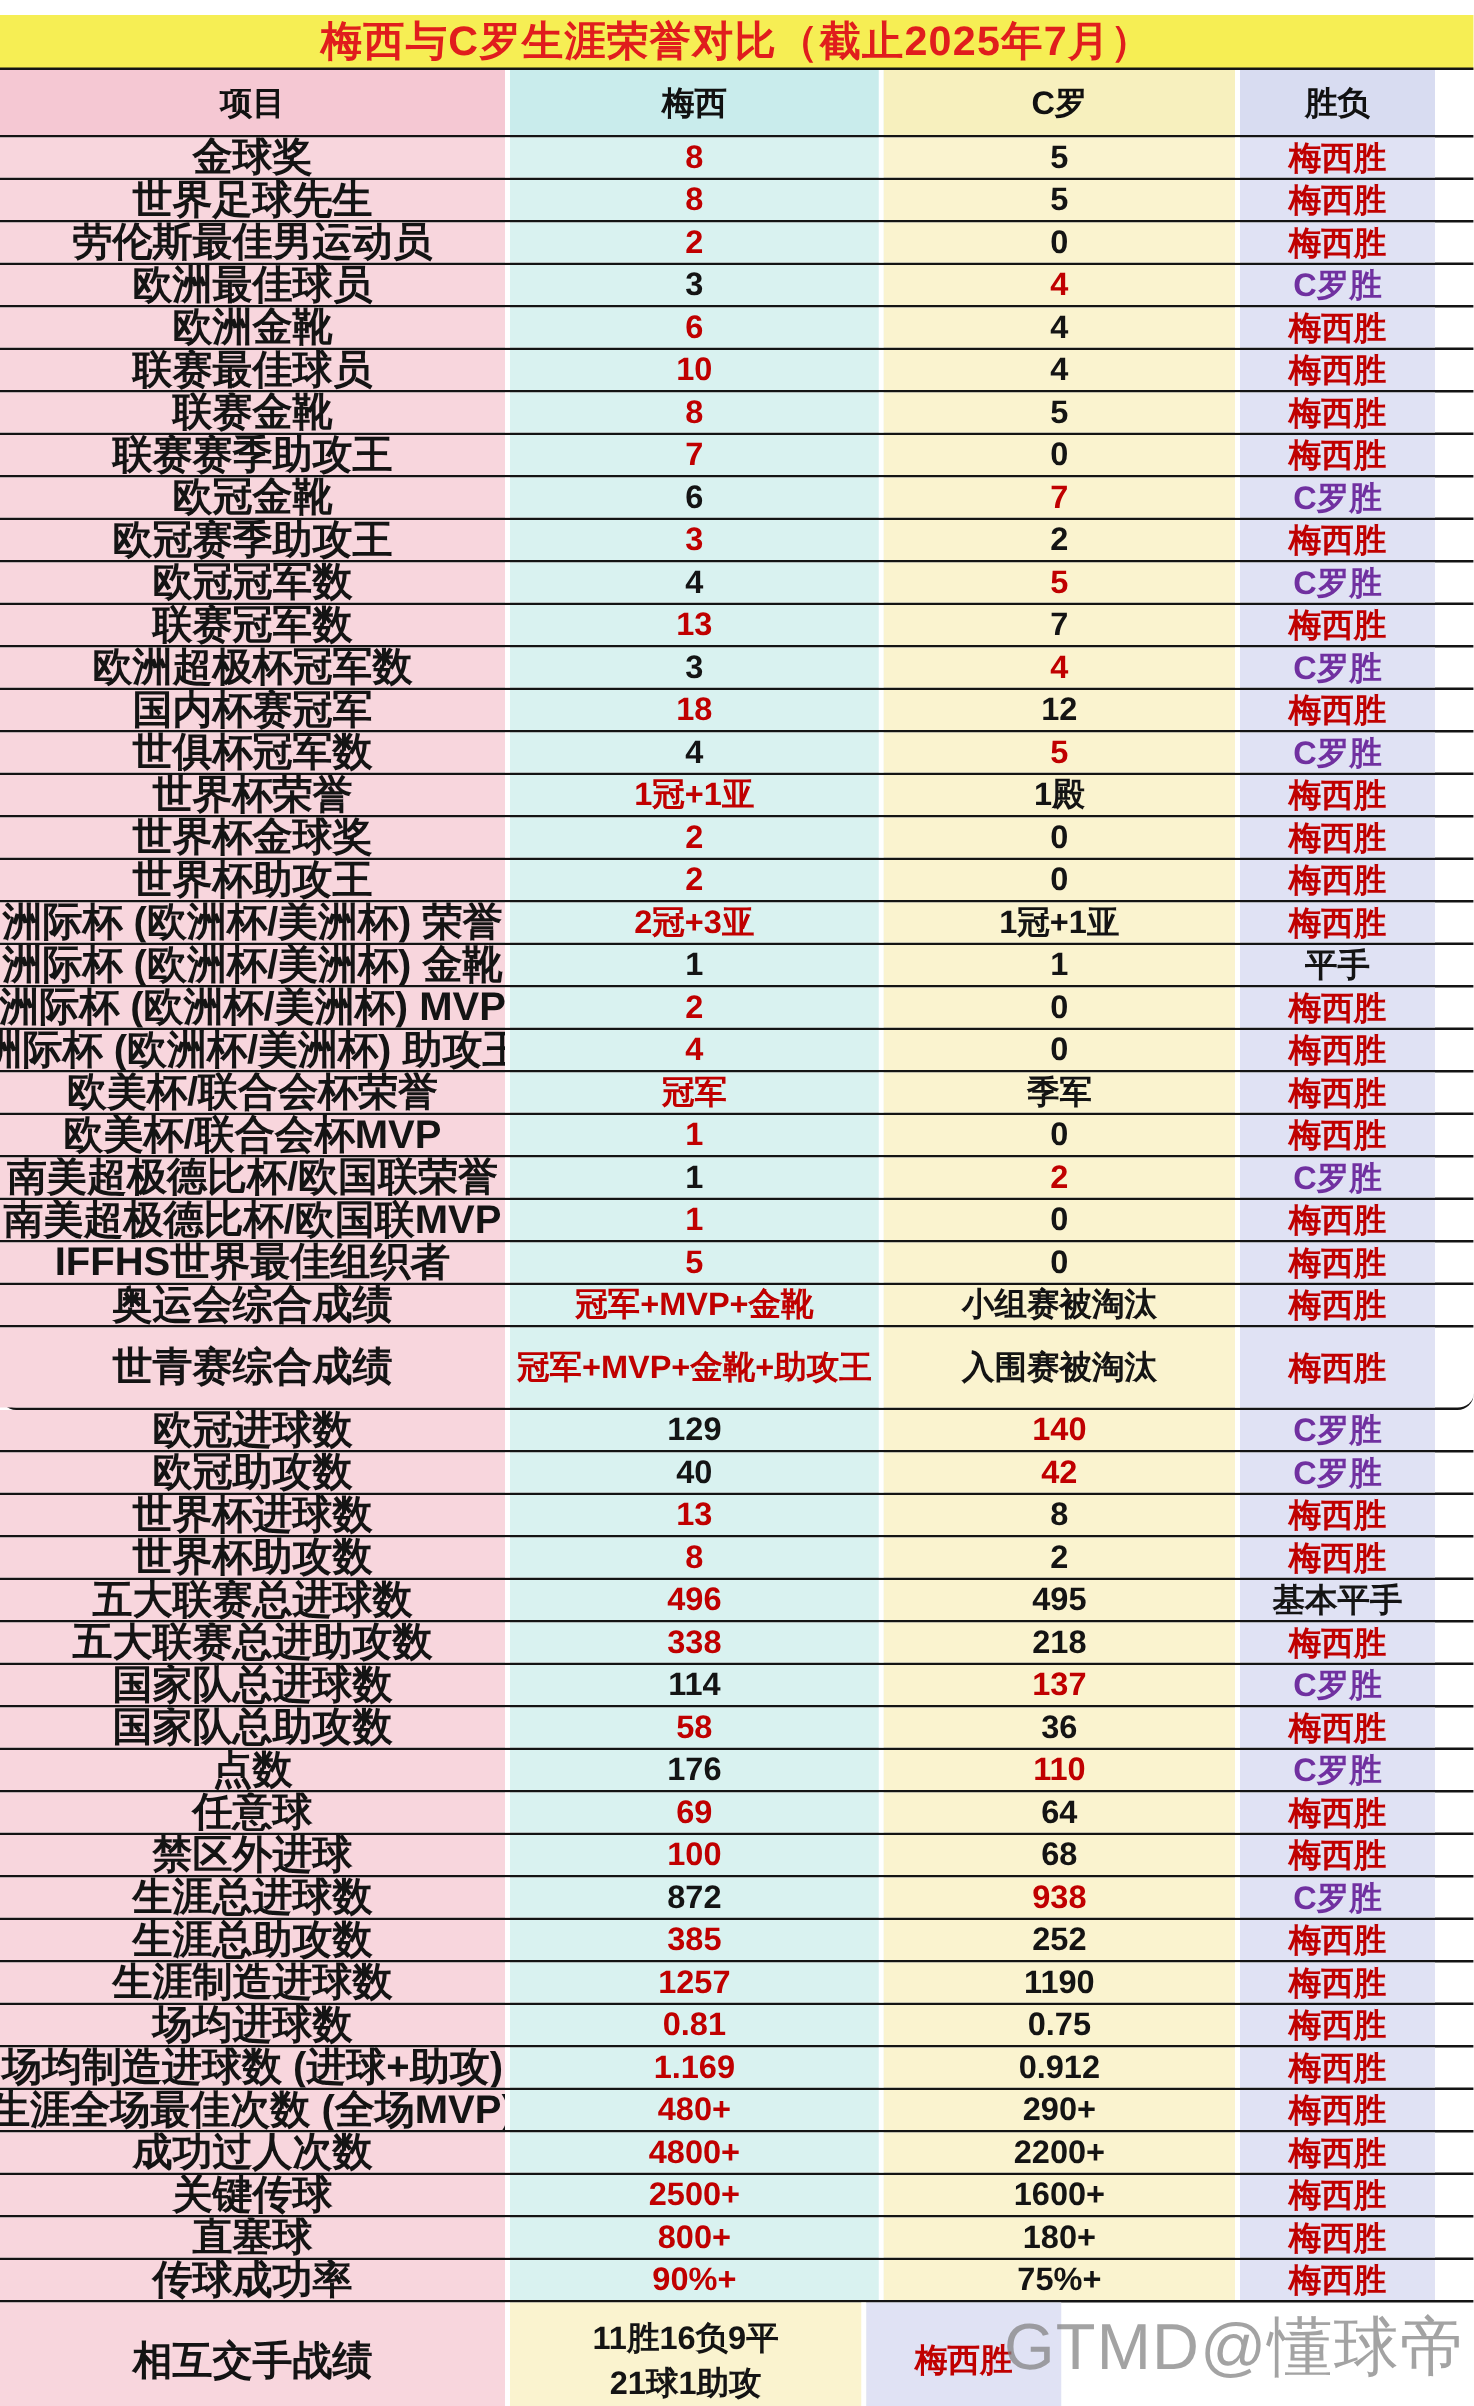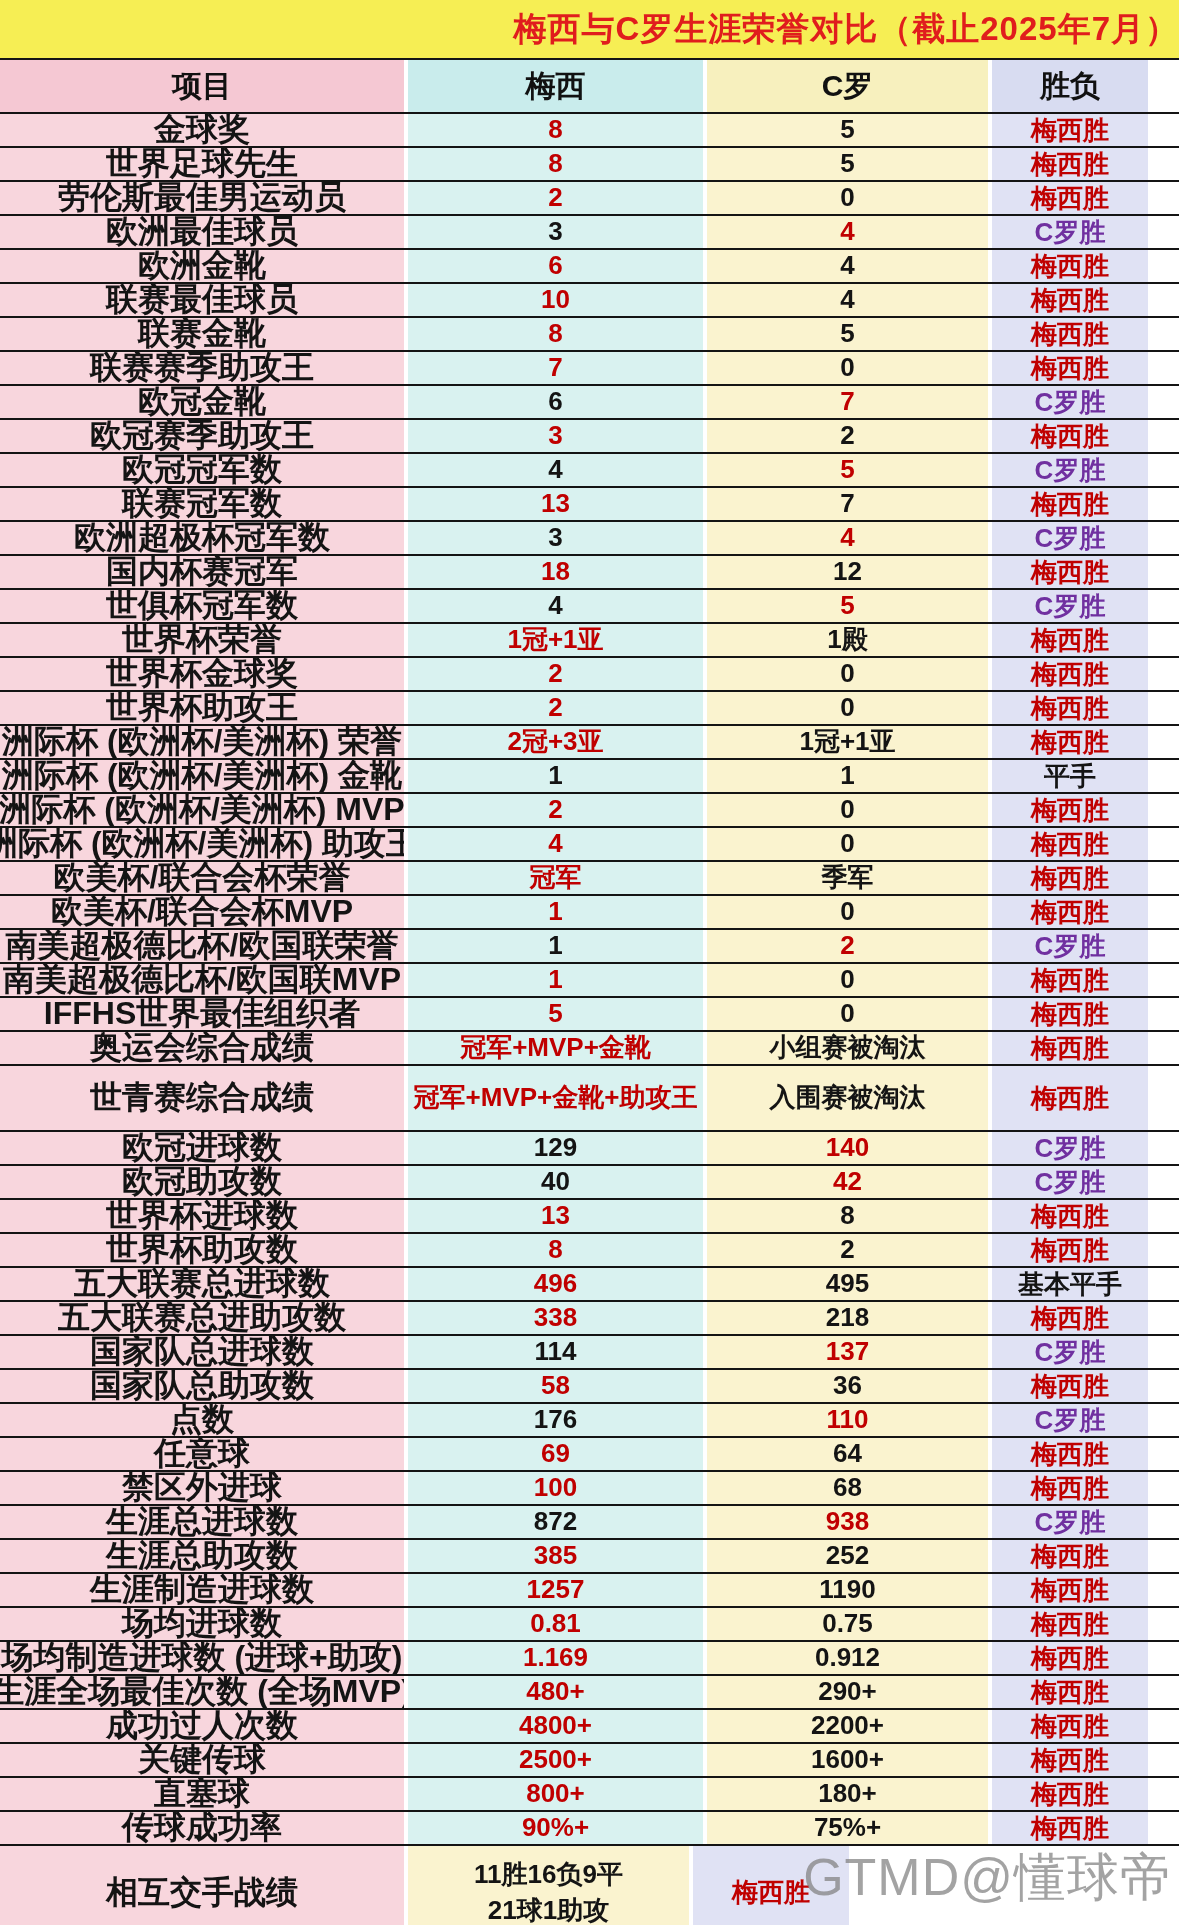--- a/index.html
+++ b/index.html
@@ -5,24 +5,24 @@
   html,body{margin:0;padding:0;background:#ffffff;}
   .page{
     position:relative;
     width:1179px;height:1925px;
     font-family:"Liberation Sans","DejaVu Sans",sans-serif;
     background:#ffffff;
     overflow:hidden;
   }
   .title-bar{
     box-sizing:border-box;
-    width:100%;height:60px;
+    width:100%;height:44px;
     background:var(--title-bg);
     border-bottom:2px solid var(--grid-line);
-    display:flex;align-items:center;justify-content:flex-end;
+    display:flex;align-items:center;justify-content:center;margin-top:12px;
   }
   .title-bar span{
     font-size:33px;font-weight:bold;color:var(--title-text);
     letter-spacing:1px;white-space:nowrap;
   }
   .header-row,.row{
     box-sizing:border-box;
     width:100%;
     display:flex;
     border-bottom:2px solid var(--grid-line);
@@ -32,21 +32,21 @@
   .cell{
     box-sizing:border-box;
     display:flex;align-items:center;justify-content:center;
     text-align:center;
     overflow:hidden;
   }
   .c0{width:408px;border-right:4px solid #ffffff;}
   .c1{width:299px;border-right:4px solid #ffffff;}
   .c2{width:285px;border-right:4px solid #ffffff;}
   .c3{width:156px;}
-  .header-row .cell{font-size:30px;font-weight:bold;color:#111111;}
+  .header-row .cell{font-size:26px;font-weight:bold;color:#111111;}
   .header-row .c0{background:var(--item-header-bg);}
   .header-row .c1{background:var(--messi-header-bg);}
   .header-row .c2{background:var(--cr-header-bg);}
   .header-row .c3{background:var(--result-header-bg);}
   .row .c0{background:var(--item-bg);}
   .row .c1{background:var(--messi-bg);}
   .row .c2{background:var(--cr-bg);}
   .row .c3{background:var(--result-bg);}
   .label{
     font-size:32px;font-weight:bold;color:var(--normal-text);
@@ -473,21 +473,21 @@
         <div class="cell c1">
           <span class="val hl">冠军+MVP+金靴</span>
         </div>
         <div class="cell c2">
           <span class="val">小组赛被淘汰</span>
         </div>
         <div class="cell c3">
           <span class="res mwin">梅西胜</span>
         </div>
       </div>
-      <div class="row" style="height: 66px;">
+      <div class="row" style="height: 66px; border-radius: 13px;">
         <div class="cell c0">
           <span class="label">世青赛综合成绩</span>
         </div>
         <div class="cell c1">
           <span class="val hl" style="white-space: normal;">冠军+MVP+金靴+助攻王</span>
         </div>
         <div class="cell c2">
           <span class="val">入围赛被淘汰</span>
         </div>
         <div class="cell c3">

